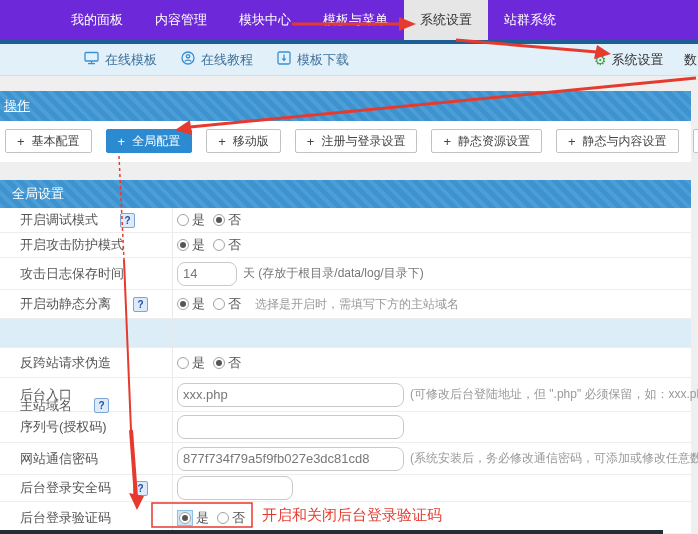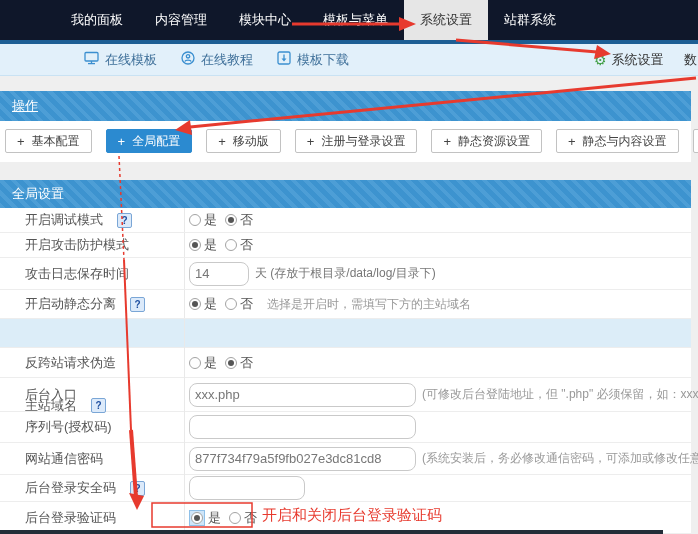--- a/index.html
+++ b/index.html
@@ -2,54 +2,54 @@
 <html><head>
 <meta charset="utf-8">
 <style>
   html,body{margin:0;padding:0;}
   body{
     width:698px;height:534px;position:relative;overflow:hidden;
     background:#efefef;font-family:"Liberation Sans","DejaVu Sans",sans-serif;
     -webkit-font-smoothing:antialiased;
   }
   
-  .nav{position:absolute;top:0;left:0;width:698px;height:55px;background:#0f172a;
+  .nav{position:absolute;top:0;left:0;width:698px;height:55px;background:#6d28d9;
        display:flex;padding-left:55px;box-sizing:border-box;}
   .tab{height:40px;line-height:40px;padding:0 16px;font-size:13px;color:#fff;cursor:pointer;white-space:nowrap;}
   .tab.active{background:#e6e6e6;color:#333;}
   .strip{position:absolute;top:40px;left:0;width:698px;height:4px;background:#1d5e94;}
   
   .toolbar{position:absolute;top:44px;left:0;width:698px;height:32px;background:#e2f0fa;
            border-bottom:1px solid #c9e2f3;box-sizing:border-box;}
   .tb-left{position:absolute;left:84px;top:0;height:32px;display:flex;align-items:center;gap:24px;}
   .tb-item{display:flex;gap:6px;font-size:13px;color:#3e6f99;cursor:pointer;white-space:nowrap;}
   .tb-item svg{display:block;}
   .tb-right{position:absolute;left:594px;top:0;height:32px;display:flex;align-items:center;gap:5px;
             font-size:13px;color:#333;cursor:pointer;}
   .gear{color:#43a047;font-size:14px;line-height:1;}
   .clip-item{position:absolute;left:684px;top:0;height:32px;line-height:32px;font-size:13px;color:#333;}
   
-  .phead{height:30px;line-height:30px;color:#fff;font-size:13px;padding-left:12px;
+  .phead{height:30px;line-height:30px;color:#fff;font-size:13px;padding-left:4px;
          background-color:#3e96d3;
          background-image:repeating-linear-gradient(45deg,rgba(255,255,255,.08) 0 4px,rgba(0,0,0,.02) 4px 9px);text-decoration:underline;}
   .ops{position:absolute;top:91px;left:0;width:691px;}
   .pbody{background:#fff;padding:8px 0 9px 5px;display:flex;gap:14px;}
   .btn{display:inline-flex;align-items:center;gap:7px;height:24px;padding:0 11px;background:#fff;
        border:1px solid #c2c2c2;border-radius:2px;font-size:12px;color:#444;cursor:pointer;white-space:nowrap;box-sizing:border-box;}
   .btn .plus{font-size:13px;}
   .btn.active{background:#2b8ad0;border-color:#2b8ad0;color:#fff;}
   
   .stable{position:absolute;top:180px;left:0;width:691px;background:#c4b5fd;}
   .thead{height:28px;line-height:28px;color:#fff;font-size:13px;padding-left:12px;
          background-color:#3e96d3;
          background-image:repeating-linear-gradient(45deg,rgba(255,255,255,.08) 0 4px,rgba(0,0,0,.02) 4px 9px);}
   .row{display:flex;align-items:stretch;border-bottom:1px solid #ededed;box-sizing:border-box;background:#fff;}
   .row.hl{background:#dcedf8;flex-direction:column;}
-  .cl{flex:0 0 173px;width:173px;display:flex;align-items:center;gap:14px;border-right:1px solid #e9e9e9;
-      padding-left:13px;box-sizing:border-box;margin-left:12px;}
+  .cl{flex:0 0 173px;width:173px;display:flex;align-items:center;gap:22px;border-right:1px solid #e9e9e9;
+      padding-left:20px;box-sizing:border-box;}
   .lbl{font-size:13px;color:#555;white-space:nowrap;}
   .help{width:13px;height:13px;line-height:13px;text-align:center;font-size:10px;font-weight:bold;color:#1f4fa0;
         background:#dceafa;border:1px solid #7aa6d6;border-radius:2px;cursor:pointer;flex:0 0 13px;}
   .cc{flex:1;display:flex;align-items:center;padding-left:4px;}
   .rgroup{display:flex;align-items:center;}
   .rb{width:12px;height:12px;border:1px solid #a3a3a3;border-radius:50%;background:#fefefe;position:relative;
       display:inline-block;box-sizing:border-box;cursor:pointer;flex:0 0 12px;}
   .rb.checked::after{content:"";position:absolute;left:2px;top:2px;width:6px;height:6px;border-radius:50%;background:#555;}
   .fw{display:inline-flex;padding:1px;background:#cfe5f8;border:1px solid #8fc0e8;}
   .rl{font-size:13px;color:#555;margin:0 8px 0 3px;}

